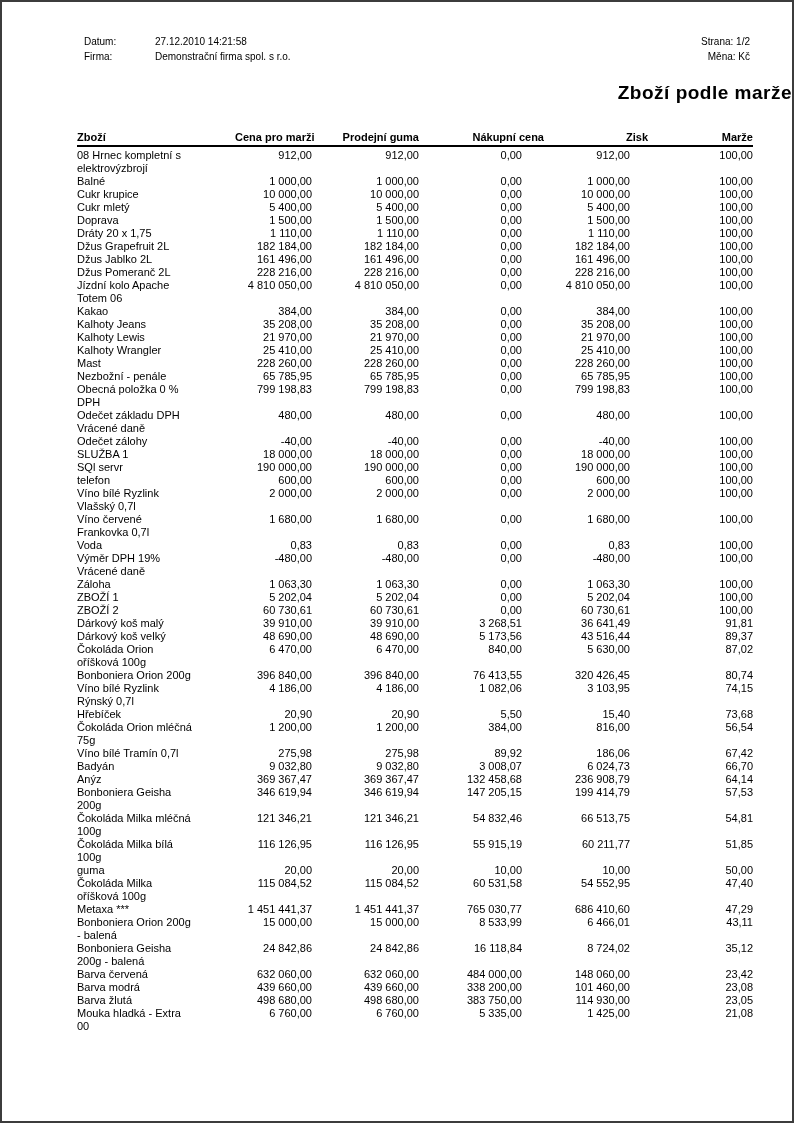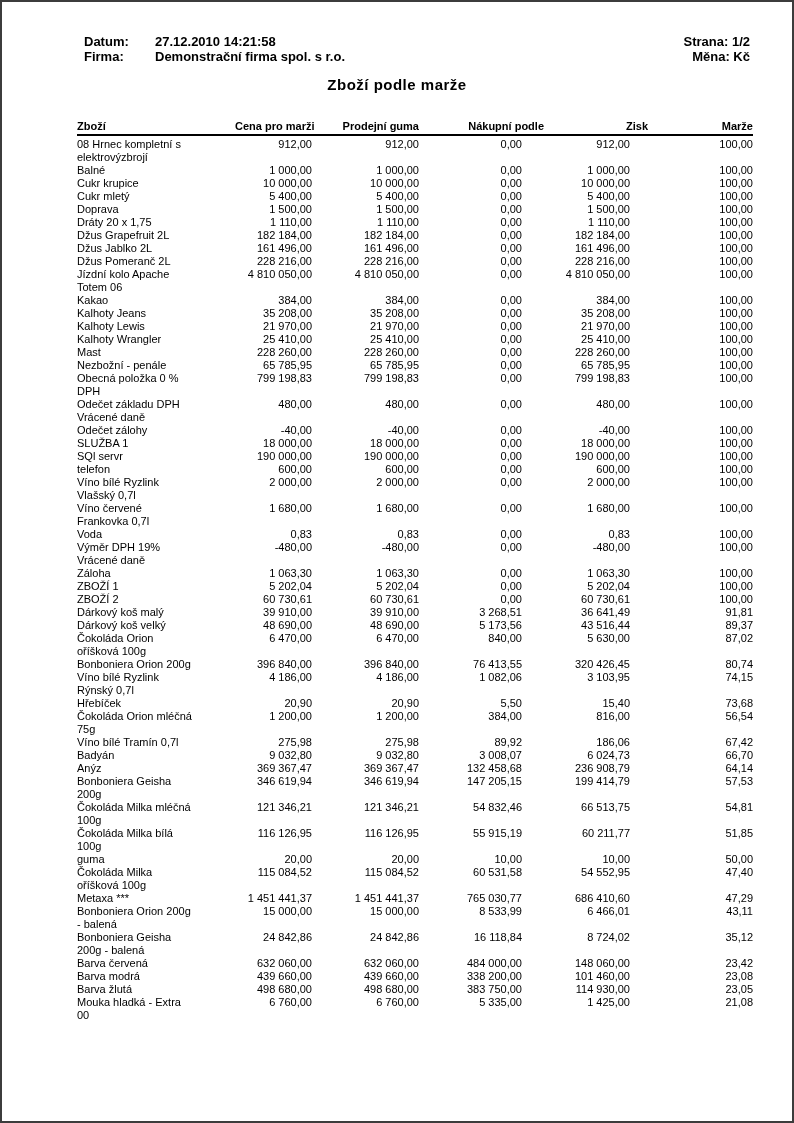--- a/index.html
+++ b/index.html
@@ -12,29 +12,29 @@
   .page {
     width:794px; height:1123px;
     border:2px solid #3c3c3c;
     background:#fff;
     padding-top:32px;
     overflow:hidden;
   }
   .report-meta {
     display:flex; justify-content:space-between;
     padding-left:82px; padding-right:42px;
-    font-size:13px; line-height:15px;font-weight:bold;
+    font-size:10px; line-height:15px;
   }
   .meta-row { white-space:nowrap; }
   .meta-label { display:inline-block; width:71px; }
   .meta-right { text-align:right; }
   .report-title {
-    text-align:center;
-    font-size:15px; font-weight:bold;
-    margin-top:12px;
+    text-align:right;
+    font-size:19px; font-weight:bold;
+    margin-top:18px;
     letter-spacing:0.5px;
   }
   table.report-table {
     margin:27px 0 0 75px;
     width:676px;
     border-collapse:collapse;
     table-layout:fixed;
     font-size:11px;
   }
   col.w1{width:158px;} col.w2{width:77px;} col.w3{width:107px;}
@@ -86,21 +86,21 @@
         <col class="w3">
         <col class="w4">
         <col class="w5">
         <col class="w6">
     </colgroup>
     <thead>
       <tr>
         <th class="h-name">Zboží</th>
         <th class="h-num">Cena pro marži</th>
         <th class="h-num">Prodejní guma</th>
-        <th class="h-num">Nákupní podle</th>
+        <th class="h-num">Nákupní cena</th>
         <th class="h-num">Zisk</th>
         <th class="h-num">Marže</th>
       </tr>
     </thead>
     <tbody>
         <tr>
           <td class="c-name">
             <div class="nline">08 Hrnec kompletní s</div>
             <div class="nline">elektrovýzbrojí</div>
           </td>

